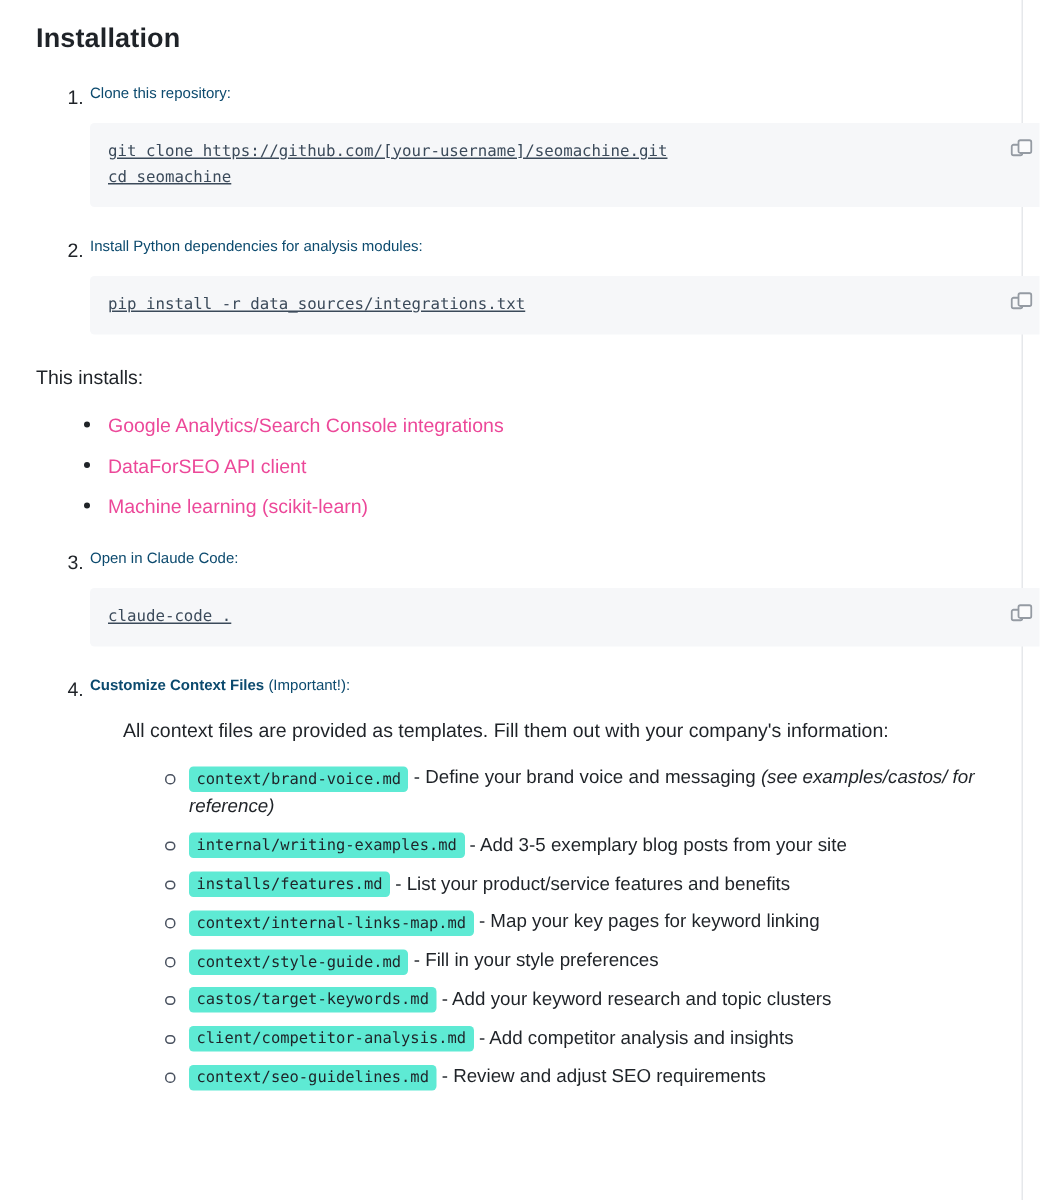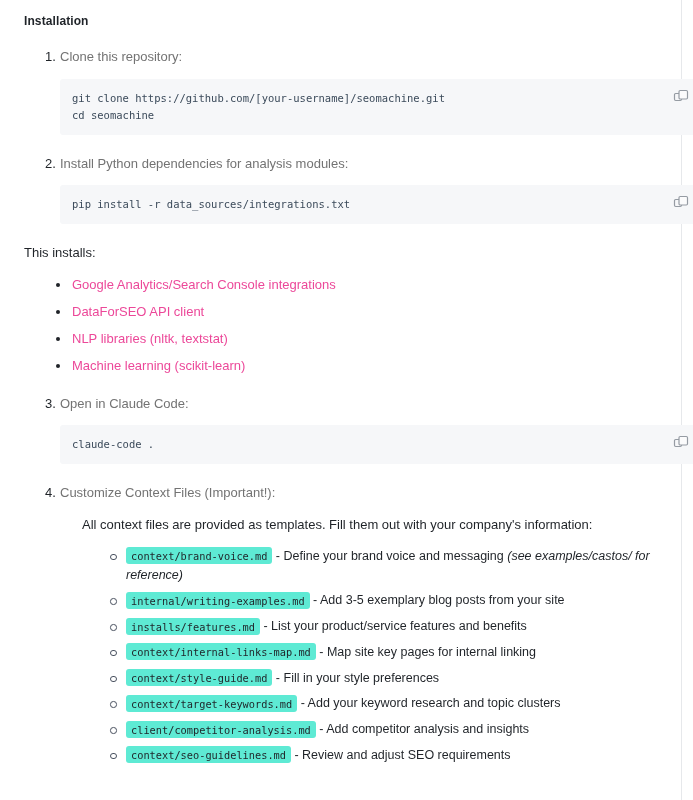--- a/index.html
+++ b/index.html
@@ -24,71 +24,72 @@
     width: 1px;
     height: 800px;
     background: #e6e8eb;
   }
   .doc {
     padding: 8px 28px 0 24px;
     width: 681px;
   }
 
   h2.section-heading {
-    font-size: 12px;
+    font-size: 18px;
     font-weight: 700;
     line-height: 1.25;
     margin: 6px 0 18px 0;
     color: #1f2328;
     letter-spacing: 0.1px;
   }
 
   ol.steps {
     list-style: none;
     margin: 0;
     padding: 0;
   }
   ol.steps > li {
     position: relative;
     padding-left: 36px;
     margin-bottom: 0;
   }
   .step-line {
-    font-size: 13px;
-    line-height: 1.5;
-    color: #737373;
+    font-size: 10px;
+    line-height: 1.5;
+    color: #0c4a6e;
     margin: 0 0 12px 0;
   }
   .step-num {
     position: absolute;
     left: 21px;
     font-size: 13px;
     line-height: 1.5;
     color: #1f2328;
   }
-  .step-line.bold-head strong { font-weight: 400; }
+  .step-line.bold-head strong { font-weight: 700; }
 
   
   .codeblock {
     position: relative;
     background: #f6f7f9;
     border-radius: 3px;
     padding: 11px 46px 11px 12px;
     margin: 0 0 19px 0;
     width: 641px;
     margin-left: 0;
   }
   .codeblock pre {
     margin: 0;
     font-family: "DejaVu Sans Mono", "Liberation Mono", monospace;
     font-size: 10.5px;
     line-height: 1.62;
     color: #3b4a5a;
     white-space: pre;
     overflow: hidden;
+    text-decoration: underline;
   }
   .copy-btn {
     position: absolute;
     top: 10px;
     right: 12px;
     width: 16px;
     height: 16px;
     cursor: pointer;
     opacity: 0.62;
   }
@@ -205,21 +206,20 @@
         </span>
       </div>
     </li>
   </ol>
 
   <p class="body-text tight">This installs:</p>
 
   <ul class="disc-list">
     <li>Google Analytics/Search Console integrations</li>
     <li>DataForSEO API client</li>
-    <li>NLP libraries (nltk, textstat)</li>
     <li>Machine learning (scikit-learn)</li>
   </ul>
 
   <ol class="steps">
     <li>
       <span class="step-num">3.</span>
       <p class="step-line">Open in Claude Code:</p>
       <div class="codeblock">
         <pre>claude-code .</pre>
         <span class="copy-btn">
@@ -244,27 +244,27 @@
           <li>
             <code class="inline">context/brand-voice.md</code><span class="sep"> - Define your brand voice and messaging </span><em class="note">(see examples/castos/ for reference)</em>
           </li>
           <li>
             <code class="inline">internal/writing-examples.md</code><span class="sep"> - Add 3-5 exemplary blog posts from your site</span>
           </li>
           <li>
             <code class="inline">installs/features.md</code><span class="sep"> - List your product/service features and benefits</span>
           </li>
           <li>
-            <code class="inline">context/internal-links-map.md</code><span class="sep"> - Map site key pages for internal linking</span>
+            <code class="inline">context/internal-links-map.md</code><span class="sep"> - Map your key pages for keyword linking</span>
           </li>
           <li>
             <code class="inline">context/style-guide.md</code><span class="sep"> - Fill in your style preferences</span>
           </li>
           <li>
-            <code class="inline">context/target-keywords.md</code><span class="sep"> - Add your keyword research and topic clusters</span>
+            <code class="inline">castos/target-keywords.md</code><span class="sep"> - Add your keyword research and topic clusters</span>
           </li>
           <li>
             <code class="inline">client/competitor-analysis.md</code><span class="sep"> - Add competitor analysis and insights</span>
           </li>
           <li>
             <code class="inline">context/seo-guidelines.md</code><span class="sep"> - Review and adjust SEO requirements</span>
           </li>
         </ul>
 
       </div>

